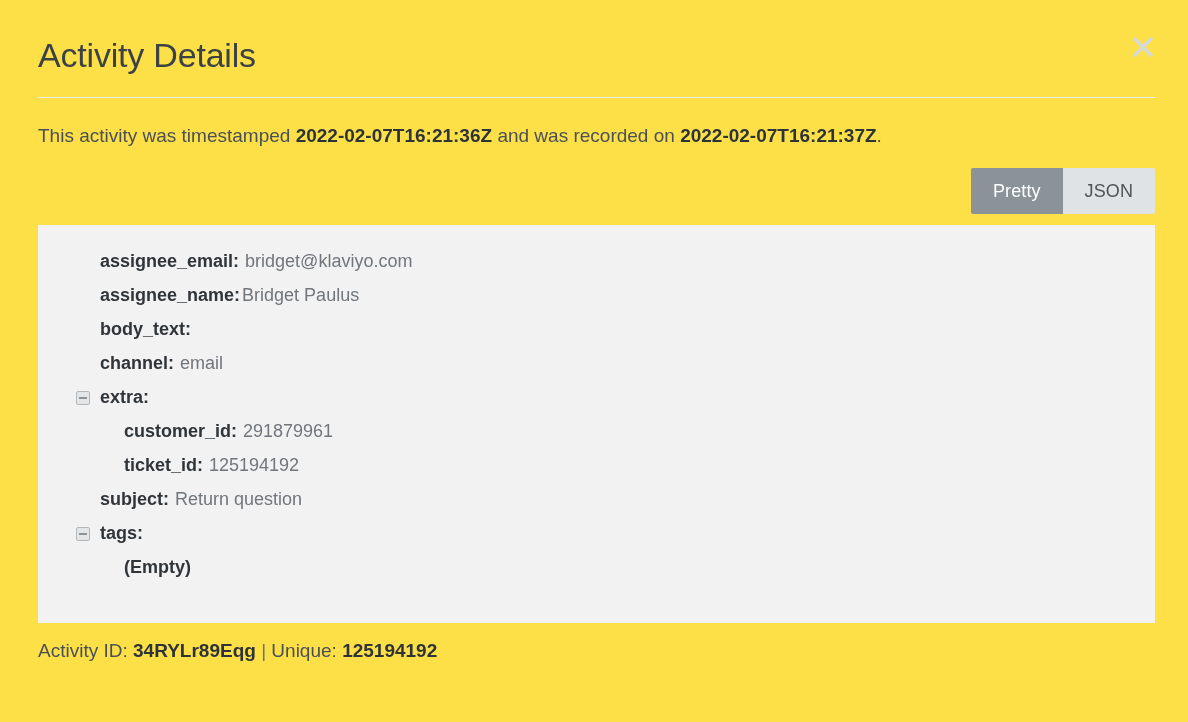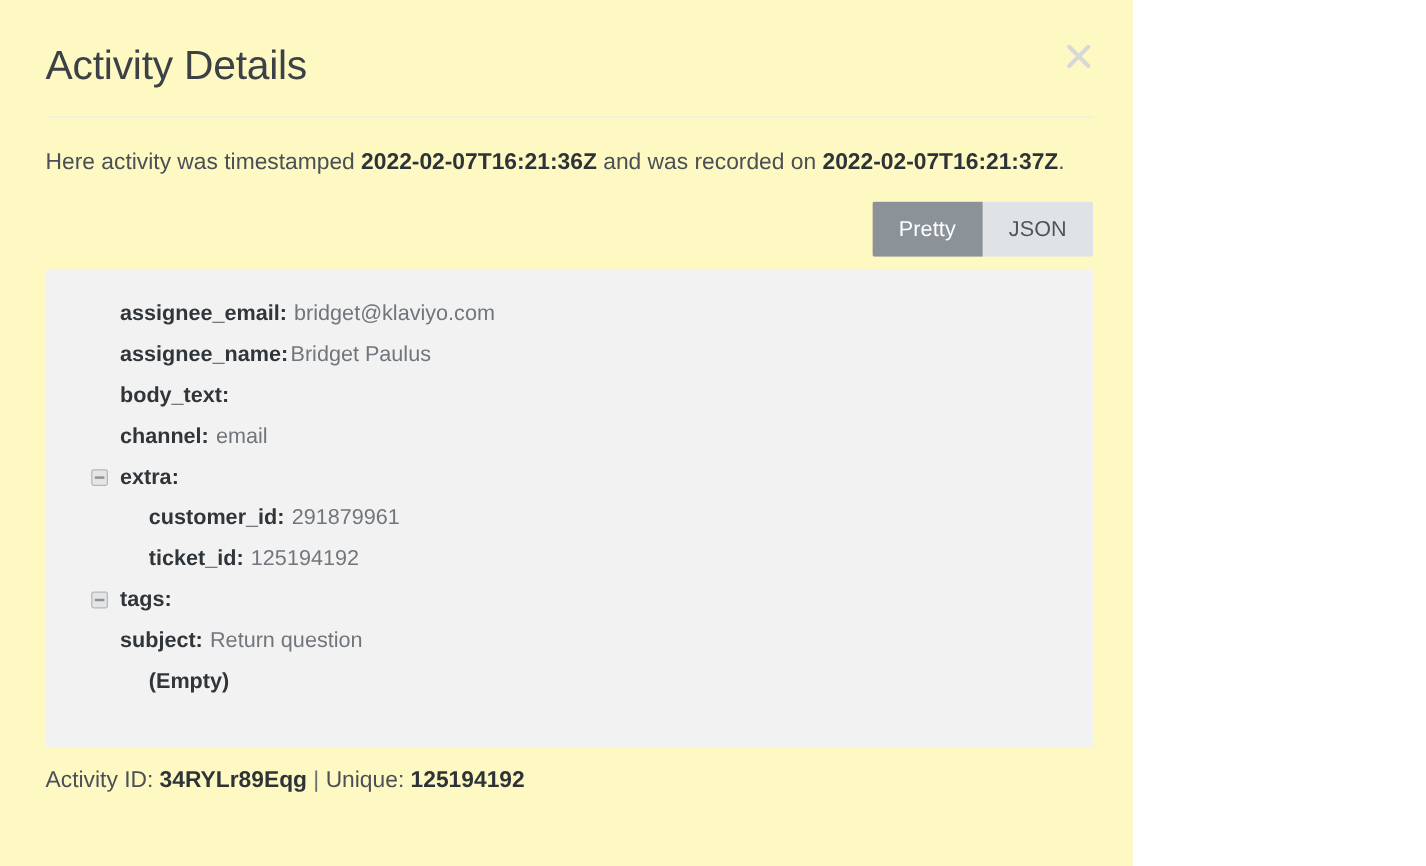--- a/index.html
+++ b/index.html
@@ -11,25 +11,25 @@
     width: 1188px;
     height: 722px;
     font-family: "Liberation Sans", "DejaVu Sans", sans-serif;
     color: #333a40;
     -webkit-font-smoothing: antialiased;
     overflow: hidden;
   }
 
   .modal {
     position: relative;
-    width: 944px;
+    width: 1188px;
     height: 722px;
     box-sizing: border-box;
     padding: 0;
-    background: #fef9c3;
+    background: #fde047;
   }
 
   
   .modal-header {
     position: relative;
     padding: 34px 38px 22px 38px;
   }
   .modal-title {
     margin: 0;
     font-size: 34px;
@@ -195,21 +195,21 @@
           <path d="M9 9 L25 25 M25 9 L9 25" stroke="#d6d8da" stroke-width="3.4" stroke-linecap="round" fill="none"></path>
         </svg>
       </span>
     </button>
     <div class="header-rule"></div>
   </div>
 
   <div class="modal-body">
 
     <p class="intro">
-      <span>Here activity was timestamped </span><b>2022-02-07T16:21:36Z</b><span> and was recorded on </span><b>2022-02-07T16:21:37Z</b><span>.</span><br>
+      <span>This activity was timestamped </span><b>2022-02-07T16:21:36Z</b><span> and was recorded on </span><b>2022-02-07T16:21:37Z</b><span>.</span><br>
     </p>
 
     <div class="toggle-row">
       <div class="toggle-group">
         <button class="toggle-btn active">Pretty</button>
         <button class="toggle-btn inactive">JSON</button>
       </div>
     </div>
 
     <div class="data-panel">
@@ -236,26 +236,26 @@
 
       <div class="row lvl1">
         <span class="k">customer_id:</span><span class="v">291879961</span>
       </div>
 
       <div class="row lvl1">
         <span class="k">ticket_id:</span><span class="v">125194192</span>
       </div>
 
 
+      <div class="row lvl0">
+        <span class="k">subject:</span><span class="v">Return question</span>
+      </div>
+
       <div class="row lvl0-node">
         <span class="tree-toggle"></span><span class="k">tags:</span>
-      </div>
-
-      <div class="row lvl0">
-        <span class="k">subject:</span><span class="v">Return question</span>
       </div>
 
       <div class="row lvl1-leaf">
         <span class="v empty-val">(Empty)</span>
       </div>
 
     </div>
   </div>
 
   <div class="modal-footer">

